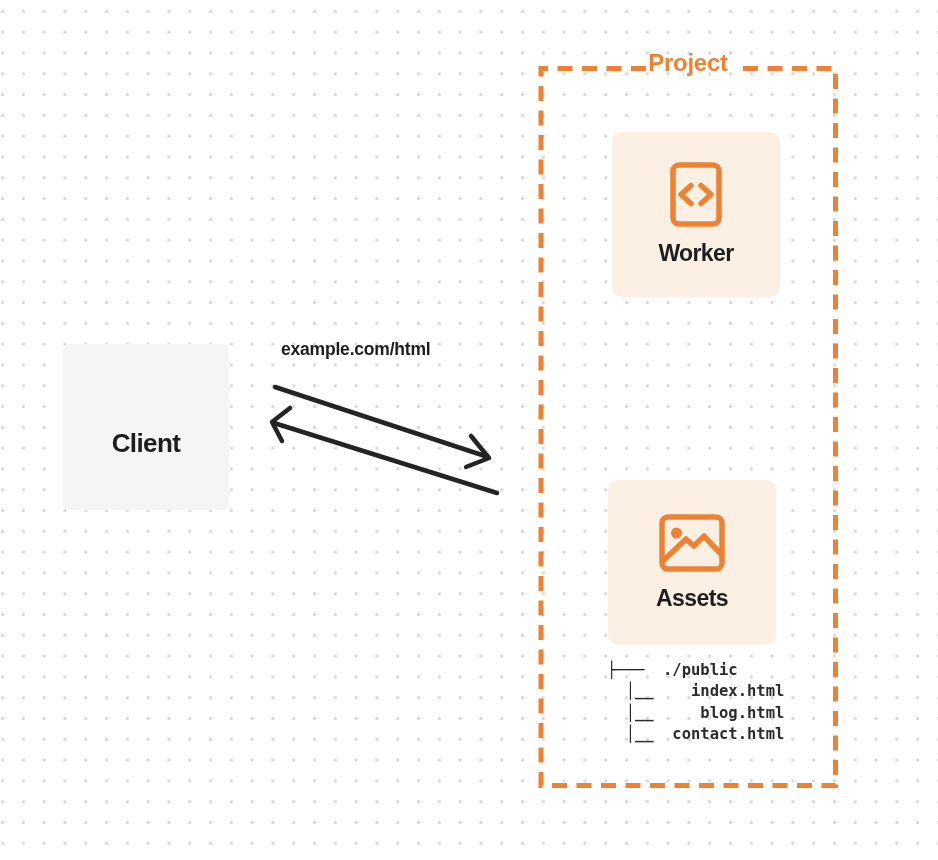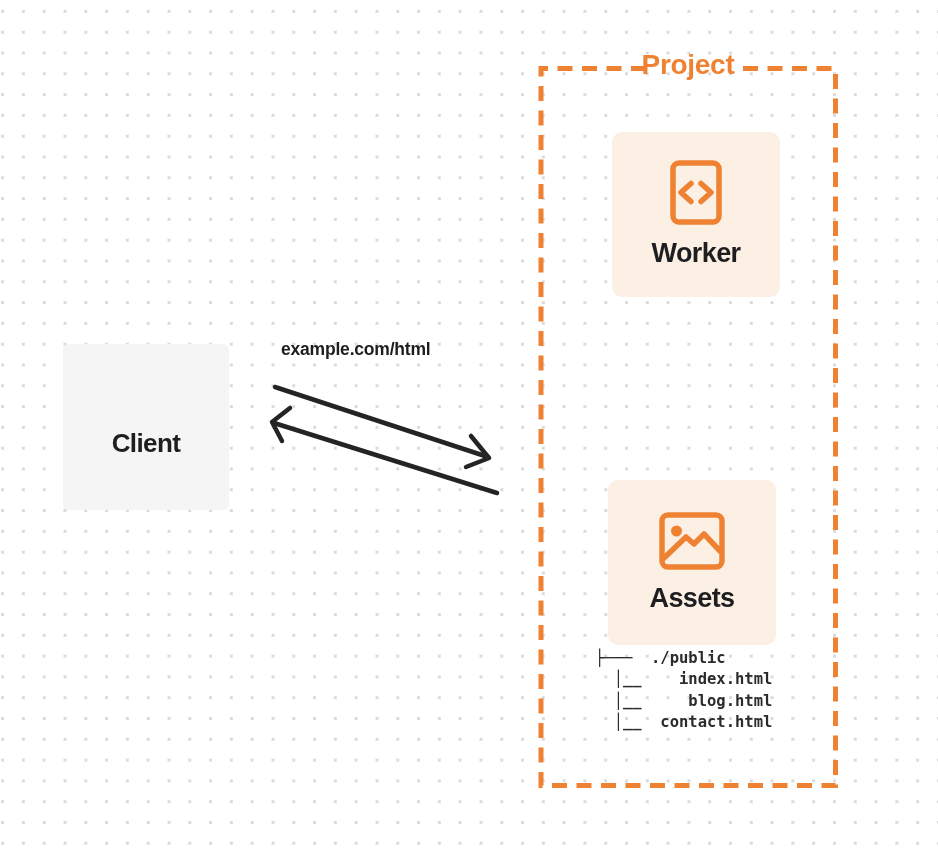--- a/index.html
+++ b/index.html
@@ -53,55 +53,55 @@
     border-radius: 10px;
     gap: 13px;
   }
   .assets-box {
     left: 608px; top: 480px; width: 168px; height: 165px;
     background: var(--peach, #fcf0e4);
     border-radius: 10px;
     gap: 13px;
   }
   .node-label {
-    font-size: 27px;
+    font-size: 23px;
     font-weight: bold;
     letter-spacing: -0.6px;
     color: var(--ink, #1e1e20);
   }
   .client-label { font-size: 26px; margin-top: 32px; }
   .icon-stroke {
     fill: none;
     stroke: var(--orange, #ee8232);
     stroke-width: 5.5;
     stroke-linecap: round;
     stroke-linejoin: round;
   }
   .icon-fill { fill: var(--orange, #ee8232); }
   .project-label {
     position: absolute;
     left: 538px; top: 49px; width: 300px;
     text-align: center;
-    font-size: 28px;
+    font-size: 24px;
     font-weight: bold;
     letter-spacing: -0.3px;
     color: var(--orange, #ee8232);
   }
   .request-label {
     position: absolute;
     left: 281px; top: 339px;
     font-size: 17.5px;
     font-weight: bold;
     letter-spacing: -0.2px;
     color: var(--ink, #1e1e20);
   }
   .file-tree {
     position: absolute;
     left: 595px; top: 648px;
-    margin: 0;
+    margin: 12px;
     font-family: "DejaVu Sans Mono", "Liberation Mono", monospace;
     font-size: 15.5px;
     font-weight: bold;
     line-height: 21.3px;
     color: var(--tree-ink, #2b2b2b);
     white-space: pre;
   }
 </style>
 </head>
 <body>

